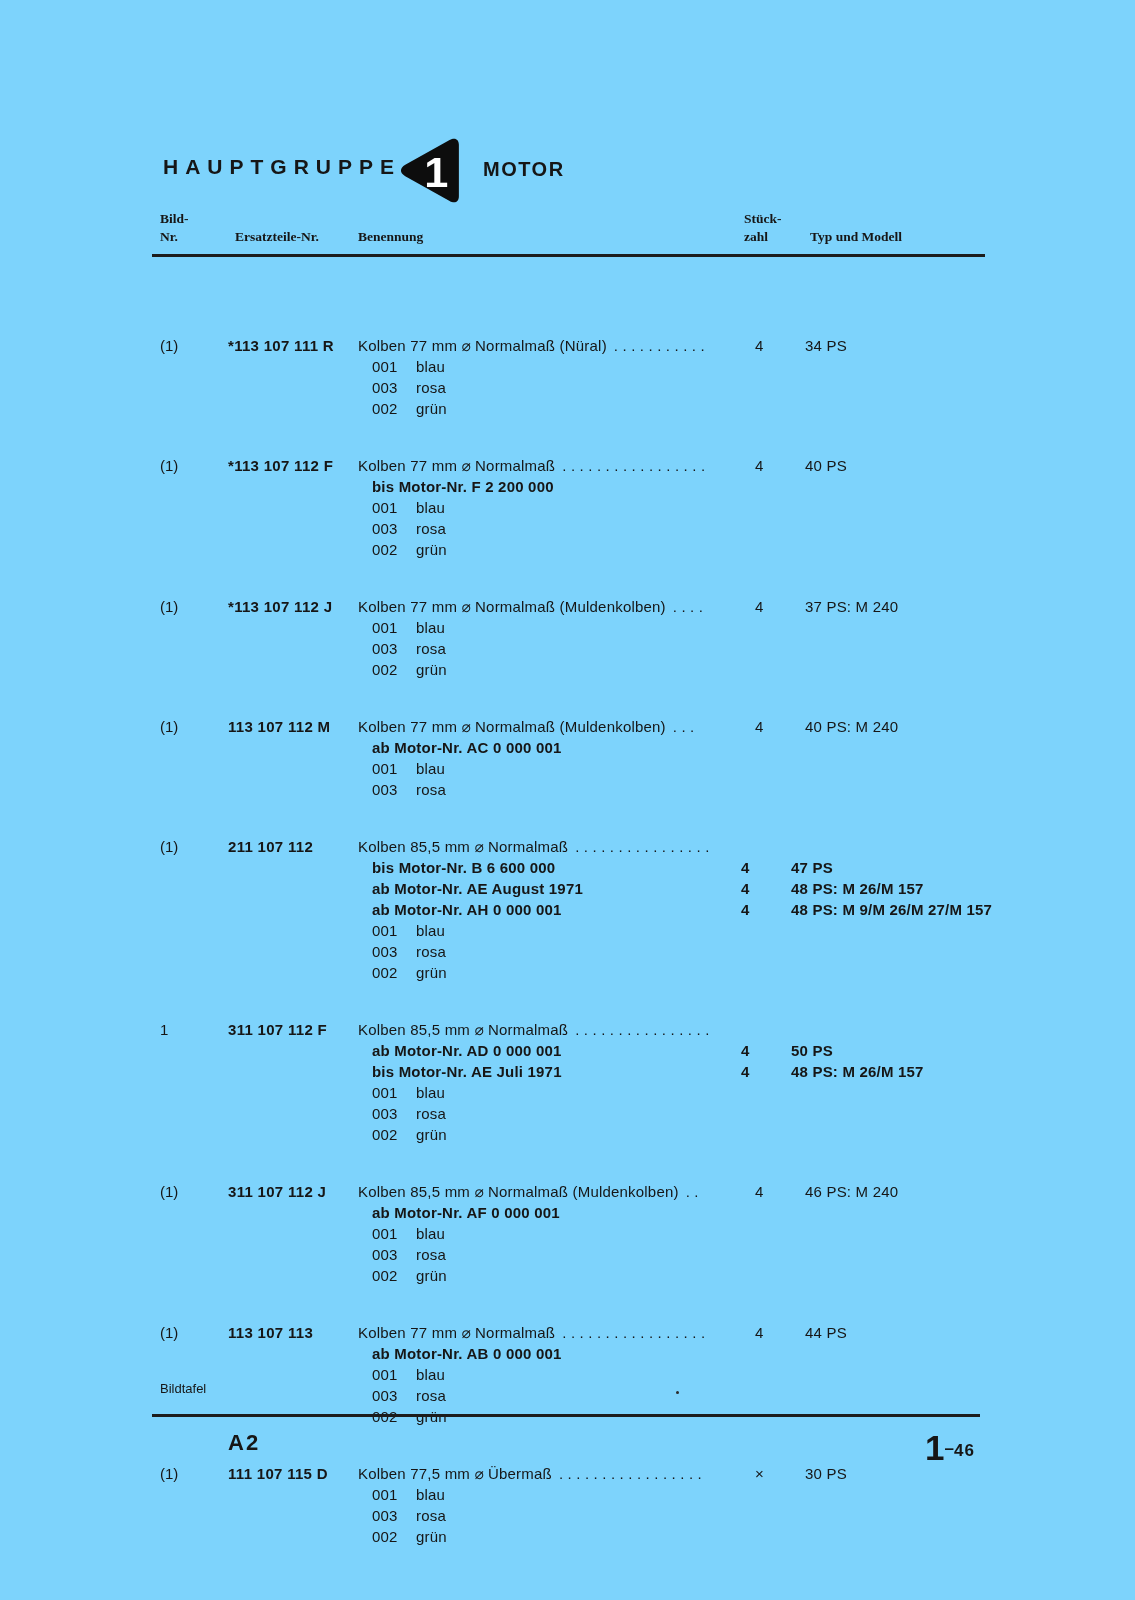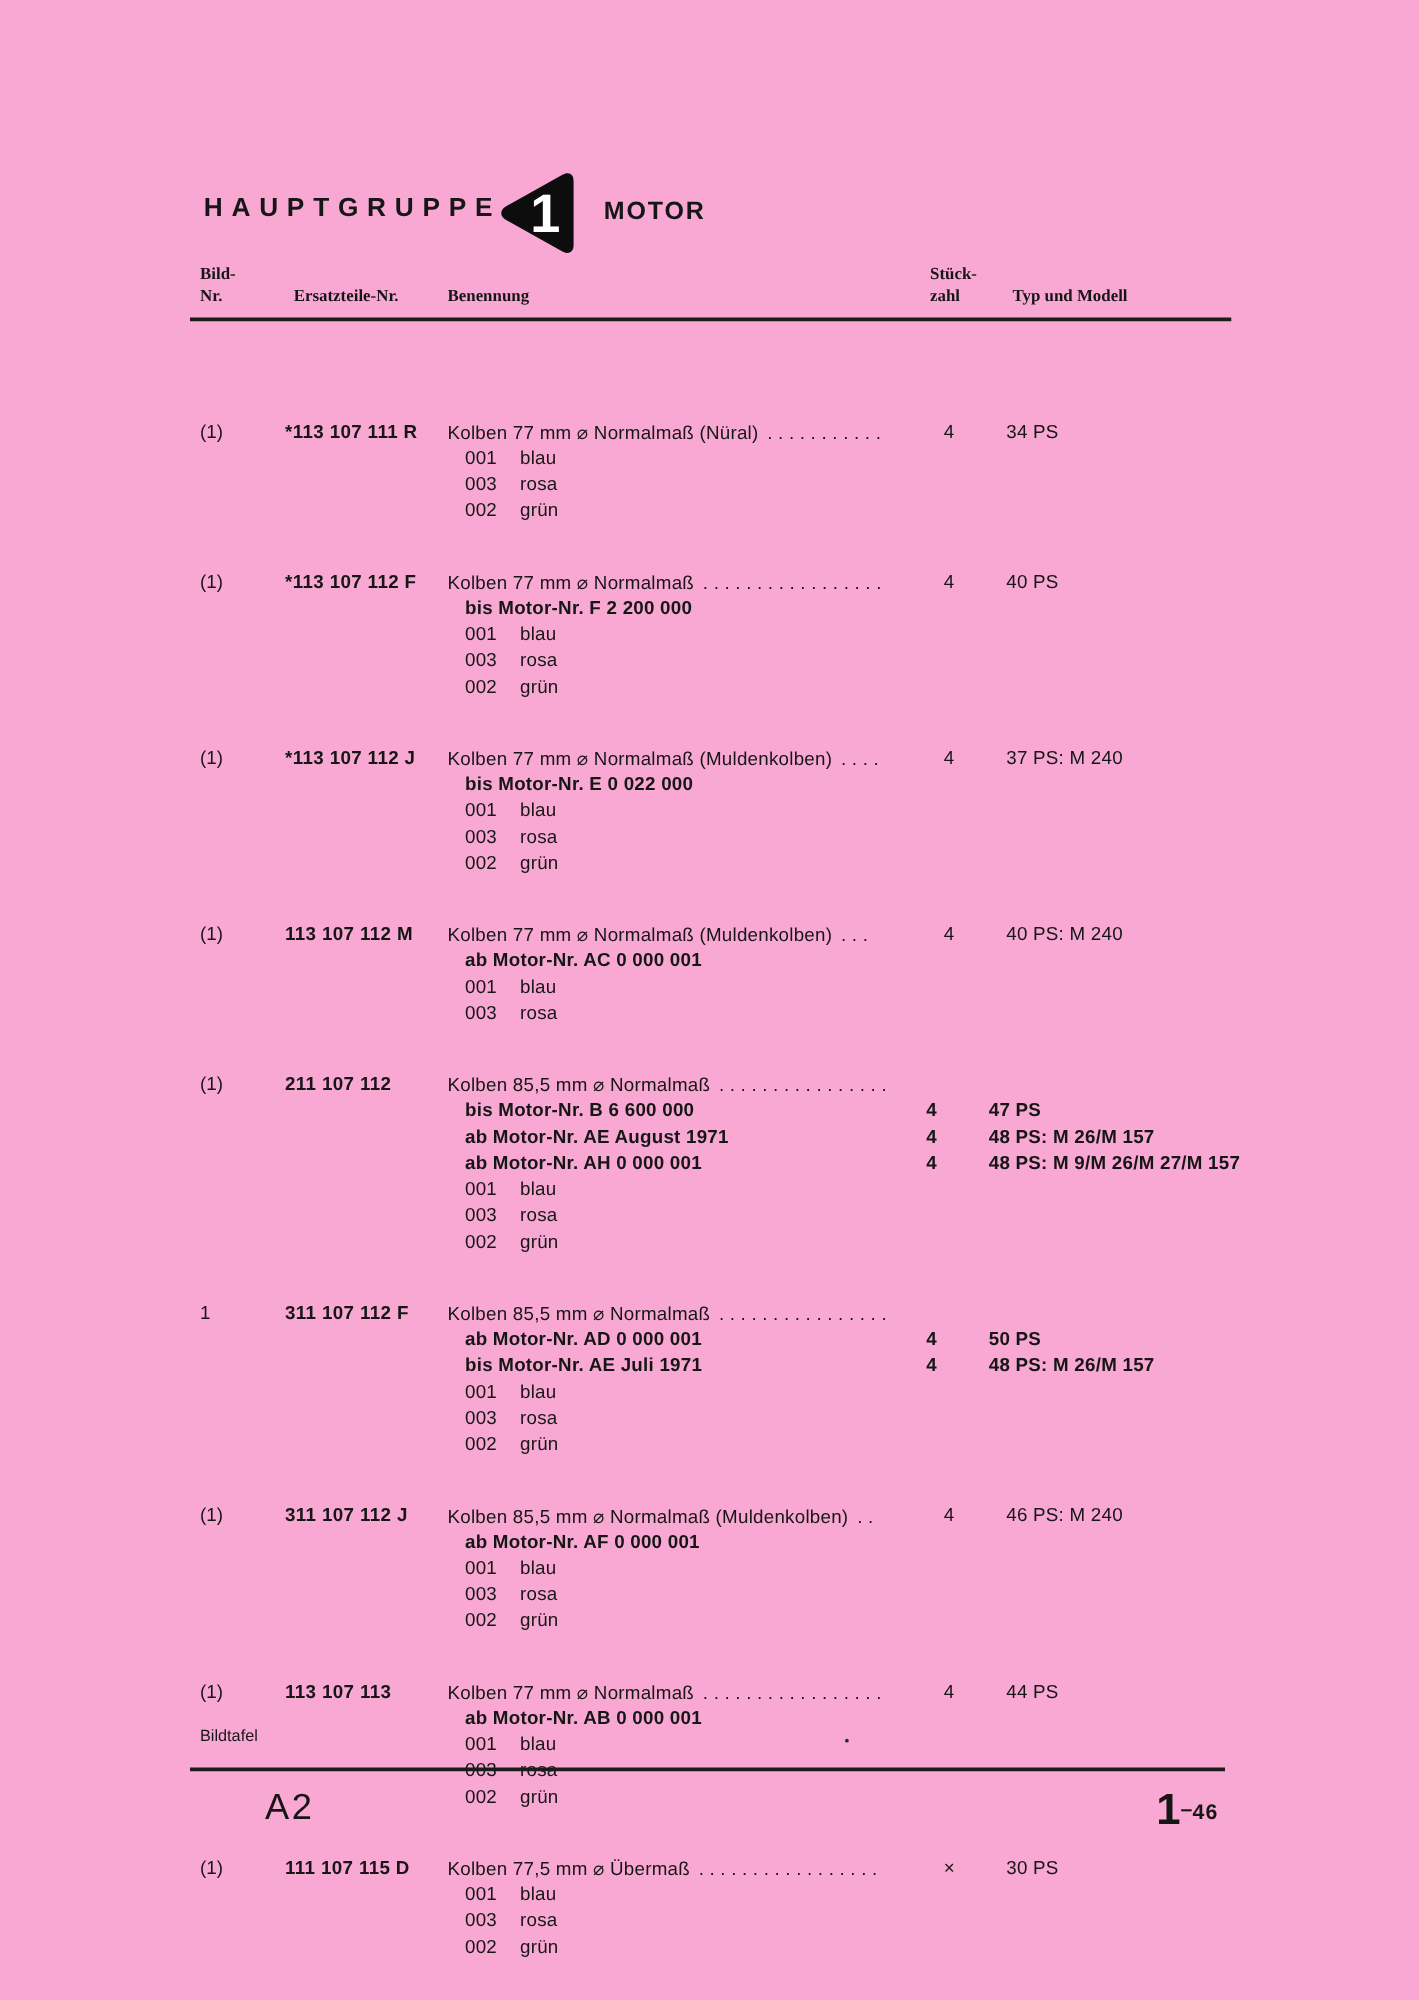--- a/index.html
+++ b/index.html
@@ -1,17 +1,17 @@
 <!DOCTYPE html>
 <html><head>
 <meta charset="utf-8">
 <style>
   html,body{margin:0;padding:0;background:#d9d9d9;}
   .page{
-    position:relative;width:1135px;height:1600px;margin:0 auto;background:#f9a8d4;
+    position:relative;width:1135px;height:1600px;margin:0 auto;background:#7dd3fc;
     font-family:"Liberation Sans","DejaVu Sans",sans-serif;color:#161616;overflow:hidden;
   }
   
   .hg-title{position:absolute;left:163px;top:155px;font-size:21px;font-weight:bold;letter-spacing:7px;white-space:nowrap;}
   .badge{position:absolute;left:397px;top:135px;width:66px;height:71px;}
   .section-title{position:absolute;left:483px;top:158px;font-size:20px;font-weight:bold;letter-spacing:1.5px;}
   
   .th{position:absolute;font-size:13.5px;font-weight:bold;line-height:18px;white-space:pre-line;font-family:Liberation Serif, serif;}
   .h-bild{left:160px;top:210px;}
   .h-ersatz{left:235px;top:228px;}
@@ -29,21 +29,21 @@
   .dots{letter-spacing:4.5px;margin-left:7px;}
   .qty{position:absolute;left:397px;top:0;}
   .typ{position:absolute;left:447px;top:0;}
   .sub{padding-left:14px;font-weight:bold;}
   .sub .qty{left:383px;}
   .sub .typ{left:433px;}
   .code{display:inline-block;margin-left:14px;min-width:44px;}
   
   .rule-bottom{position:absolute;left:152px;top:1414px;width:828px;height:3px;background:#1c1c1c;}
   .f-label{position:absolute;left:160px;top:1381px;font-size:13px;font-weight:normal;}
-  .f-plate{position:absolute;left:212px;top:1430px;font-size:29px;font-weight:normal;letter-spacing:2px;}
+  .f-plate{position:absolute;left:228px;top:1430px;font-size:22px;font-weight:bold;letter-spacing:2px;}
   .f-page{position:absolute;left:925px;top:1428px;font-weight:bold;}
   .pg-big{font-size:35px;}
   .pg-dash{font-size:17px;vertical-align:6px;}
   .pg-small{font-size:17px;vertical-align:4px;letter-spacing:1px;text-align:right;}
   .speck{position:absolute;left:676px;top:1391px;width:3px;height:3px;border-radius:50%;background:#2a2a2a;}
 </style>
 </head>
 <body>
 
 <div class="page">
@@ -113,23 +113,20 @@
 
     <div class="entry">
       <span class="bild">(1)</span>
       <span class="part">*113 107 112 J</span>
       <div class="lines">
         <div class="line main">
           <span>Kolben 77 mm ⌀ Normalmaß (Muldenkolben)</span><span class="dots">....</span>
           <span class="qty">4</span>
           <span class="typ">37 PS: M 240</span>
         </div>
-        <div class="line sub">
-          <span>bis Motor-Nr. E 0 022 000</span>
-        </div>
         <div class="line codeline">
           <span class="code">001</span><span>blau</span>
         </div>
         <div class="line codeline">
           <span class="code">003</span><span>rosa</span>
         </div>
         <div class="line codeline">
           <span class="code">002</span><span>grün</span>
         </div>
       </div>

